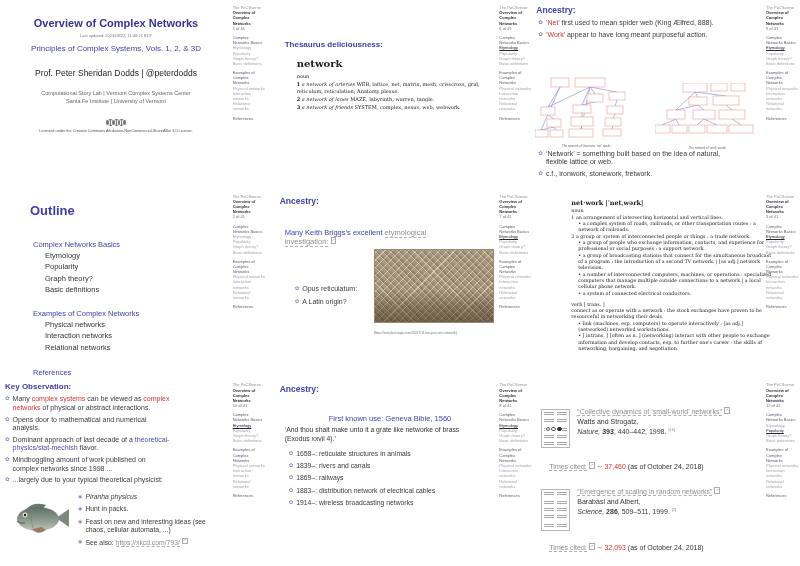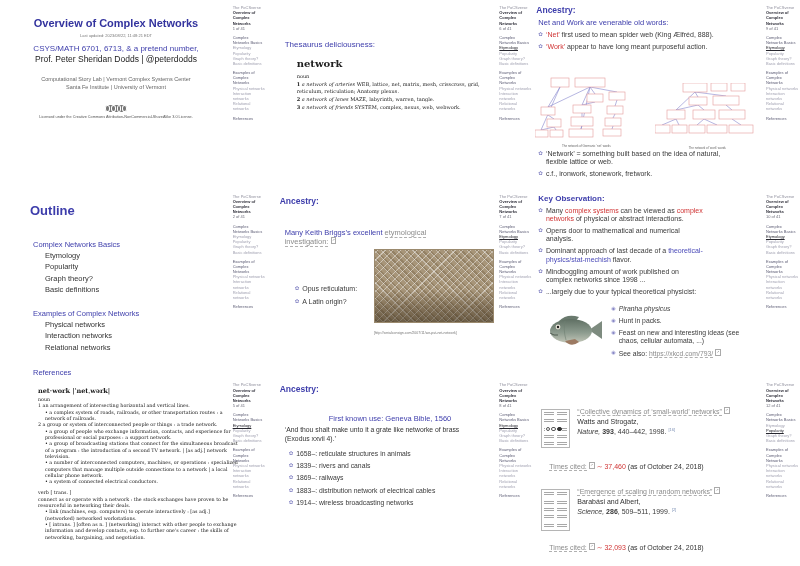--- a/index.html
+++ b/index.html
@@ -25,41 +25,41 @@
   .lb{color:#8888c6;font-size:5px;flex:0 0 auto;line-height:1.5;}
   .ext{display:inline-block;font-size:3.5px;color:#999;border:0.5px solid #aaa;line-height:1;padding:0.5px;vertical-align:super;}
   .brow{display:flex;gap:3px;}
   .sup{vertical-align:super;font-size:4px;color:#7b8fb5;}
 
   
   .s1{width:232px;text-align:center;}
   .s1-title{font-size:11px;font-weight:bold;color:#33339e;margin-top:17px;}
   .s1-updated{font-size:4px;color:#777;margin-top:4px;}
   .s1-series{font-size:8px;color:#3d3dab;margin-top:6px;line-height:1.25;}
-  .s1-author{font-size:8.5px;color:#222;margin-top:0;}
+  .s1-author{font-size:8.5px;color:#222;margin-top:14px;}
   .s1-affil{font-size:5.5px;color:#666;margin-top:12px;line-height:1.45;}
   .ccbadge{width:22px;height:7px;border-radius:3.5px;background:#787878;margin:13px auto 0 auto;display:flex;align-items:center;justify-content:center;gap:1px;}
   .cc-c{width:4.2px;height:4.2px;border-radius:50%;border:0.5px solid #fff;}
   .s1-license{font-size:3.8px;color:#555;margin-top:3px;}
 
   
   .s2-h{font-size:13px;font-weight:bold;margin:14px 0 0 30px;}
   .s2-list{margin:22px 0 0 33px;font-size:7.5px;line-height:1.25;}
   .s2-g{color:#3d3dab;margin-top:8px;}
   .s2-i{color:#333;margin-left:12px;margin-top:2px;}
   .s2-ref{color:#3d3dab;margin-top:12px;}
 
   
   .s3{position:absolute;left:38px;top:10px;width:200px;font-family:"DejaVu Serif",serif;font-size:4.8px;line-height:1.32;color:#222;}
   .s3-head{font-size:6.5px;font-weight:bold;margin-bottom:1px;}
   .s3 .sub{padding-left:7px;}
   .s3 .gap{height:5px;}
 
   
-  .s4-h{font-size:8px;font-weight:normal;margin:40px 0 0 18px;}
+  .s4-h{font-size:8px;font-weight:bold;margin:40px 0 0 18px;}
   .s4-body{margin:8px 0 0 30px;width:185px;font-family:"DejaVu Serif",serif;font-size:5px;line-height:1.4;color:#222;}
   .s4-word{font-size:10px;font-weight:bold;}
   .s4-noun{margin-top:2px;}
   .s4-entry{margin-top:1px;}
   .s4-entry .num{font-weight:bold;}
   .s4-entry .ex{font-style:italic;}
 
   
   .s5-h{font-size:8.5px;font-weight:bold;margin:7px 0 0 13px;}
   .s5-lead{margin:22px 0 0 18px;width:160px;font-size:7.5px;line-height:1.3;}
@@ -123,21 +123,21 @@
 </head>
 <body>
 
 <div class="grid">
 
   <section class="slide">
     <div class="s1">
       <div class="s1-title">Overview of Complex Networks</div>
       <div class="s1-updated">Last updated: 2023/08/22, 11:48:21 EDT</div>
       <div class="s1-series">
-        <div>CSYS/MATH 6701, 6713, &amp; a pretend number,</div>
+        <div>Principles of Complex Systems, Vols. 1, 2, &amp; 3D</div>
       </div>
       <div class="s1-author">Prof. Peter Sheridan Dodds | @peterdodds</div>
       <div class="s1-affil">
         <div>Computational Story Lab | Vermont Complex Systems Center</div>
         <div>Santa Fe Institute | University of Vermont</div>
       </div>
       <div class="ccbadge">
         <div class="cc-c"></div>
         <div class="cc-c"></div>
         <div class="cc-c"></div>
@@ -183,21 +183,20 @@
         <div class="sb-h">Examples of Complex Networks</div>
         <div class="sb-item">Physical networks</div>
         <div class="sb-item">Interaction networks</div>
         <div class="sb-item">Relational networks</div>
         <div class="sb-h">References</div>
       </aside>
   </section>
 
   <section class="slide">
     <div class="s7-h h">Ancestry:</div>
-    <div class="s7-sub">Net and Work are venerable old words:</div>
     <div class="s7-b brow">
       <span class="fl">✿</span>
       <span><span class="red">‘Net’</span><span> first used to mean spider web (King Ælfréd, 888).</span></span>
     </div>
     <div class="s7-b brow">
       <span class="fl">✿</span>
       <span><span class="red">‘Work’</span><span> appear to have long meant purposeful action.</span></span>
     </div>
     <div class="trees">
       <div class="tree" style="left:0;top:0;">
@@ -360,20 +359,54 @@
         <div class="sb-item">Basic definitions</div>
         <div class="sb-h">Examples of Complex Networks</div>
         <div class="sb-item">Physical networks</div>
         <div class="sb-item">Interaction networks</div>
         <div class="sb-item">Relational networks</div>
         <div class="sb-h">References</div>
       </aside>
   </section>
 
   <section class="slide">
+    <div class="s3">
+      <div class="s3-head">net·work |ˈnetˌwərk|</div>
+      <div>noun</div>
+      <div>1 an arrangement of intersecting horizontal and vertical lines.</div>
+      <div class="sub">• a complex system of roads, railroads, or other transportation routes : a network of railroads.</div>
+      <div>2 a group or system of interconnected people or things : a trade network.</div>
+      <div class="sub">• a group of people who exchange information, contacts, and experience for professional or social purposes : a support network.</div>
+      <div class="sub">• a group of broadcasting stations that connect for the simultaneous broadcast of a program : the introduction of a second TV network. | [as adj.] network television.</div>
+      <div class="sub">• a number of interconnected computers, machines, or operations : specialized computers that manage multiple outside connections to a network | a local cellular phone network.</div>
+      <div class="sub">• a system of connected electrical conductors.</div>
+      <div class="gap"></div>
+      <div>verb [ trans. ]</div>
+      <div>connect as or operate with a network : the stock exchanges have proven to be resourceful in networking their deals.</div>
+      <div class="sub">• link (machines, esp. computers) to operate interactively : [as adj.] (networked) networked workstations.</div>
+      <div class="sub">• [ intrans. ] [often as n. ] (networking) interact with other people to exchange information and develop contacts, esp. to further one's career : the skills of networking, bargaining, and negotiation.</div>
+    </div>
+    <aside class="sidebar">
+        <div class="sb-brand">The PoCSverse</div>
+        <div class="sb-deck">Overview of Complex Networks</div>
+        <div class="sb-page">5 of 41</div>
+        <div class="sb-h">Complex Networks Basics</div>
+        <div class="sb-item active">Etymology</div>
+        <div class="sb-item">Popularity</div>
+        <div class="sb-item">Graph theory?</div>
+        <div class="sb-item">Basic definitions</div>
+        <div class="sb-h">Examples of Complex Networks</div>
+        <div class="sb-item">Physical networks</div>
+        <div class="sb-item">Interaction networks</div>
+        <div class="sb-item">Relational networks</div>
+        <div class="sb-h">References</div>
+      </aside>
+  </section>
+
+  <section class="slide">
     <div class="s8-h h">Key Observation:</div>
     <div class="s8-list">
       <div class="brow">
         <span class="fl">✿</span>
         <span style="width:160px;"><span>Many </span><span class="red">complex systems</span><span> can be viewed as </span><span class="red">complex networks</span><span> of physical or abstract interactions.</span></span>
       </div>
       <div class="brow">
         <span class="fl">✿</span>
         <span style="width:155px;">Opens door to mathematical and numerical analysis.</span>
       </div>
@@ -438,54 +471,20 @@
         <div class="sb-item">Basic definitions</div>
         <div class="sb-h">Examples of Complex Networks</div>
         <div class="sb-item">Physical networks</div>
         <div class="sb-item">Interaction networks</div>
         <div class="sb-item">Relational networks</div>
         <div class="sb-h">References</div>
       </aside>
   </section>
 
   <section class="slide">
-    <div class="s3">
-      <div class="s3-head">net·work |ˈnetˌwərk|</div>
-      <div>noun</div>
-      <div>1 an arrangement of intersecting horizontal and vertical lines.</div>
-      <div class="sub">• a complex system of roads, railroads, or other transportation routes : a network of railroads.</div>
-      <div>2 a group or system of interconnected people or things : a trade network.</div>
-      <div class="sub">• a group of people who exchange information, contacts, and experience for professional or social purposes : a support network.</div>
-      <div class="sub">• a group of broadcasting stations that connect for the simultaneous broadcast of a program : the introduction of a second TV network. | [as adj.] network television.</div>
-      <div class="sub">• a number of interconnected computers, machines, or operations : specialized computers that manage multiple outside connections to a network | a local cellular phone network.</div>
-      <div class="sub">• a system of connected electrical conductors.</div>
-      <div class="gap"></div>
-      <div>verb [ trans. ]</div>
-      <div>connect as or operate with a network : the stock exchanges have proven to be resourceful in networking their deals.</div>
-      <div class="sub">• link (machines, esp. computers) to operate interactively : [as adj.] (networked) networked workstations.</div>
-      <div class="sub">• [ intrans. ] [often as n. ] (networking) interact with other people to exchange information and develop contacts, esp. to further one's career : the skills of networking, bargaining, and negotiation.</div>
-    </div>
-    <aside class="sidebar">
-        <div class="sb-brand">The PoCSverse</div>
-        <div class="sb-deck">Overview of Complex Networks</div>
-        <div class="sb-page">5 of 41</div>
-        <div class="sb-h">Complex Networks Basics</div>
-        <div class="sb-item active">Etymology</div>
-        <div class="sb-item">Popularity</div>
-        <div class="sb-item">Graph theory?</div>
-        <div class="sb-item">Basic definitions</div>
-        <div class="sb-h">Examples of Complex Networks</div>
-        <div class="sb-item">Physical networks</div>
-        <div class="sb-item">Interaction networks</div>
-        <div class="sb-item">Relational networks</div>
-        <div class="sb-h">References</div>
-      </aside>
-  </section>
-
-  <section class="slide">
     <div class="s6-h h">Ancestry:</div>
     <div class="s6-s1">First known use: Geneva Bible, 1560</div>
     <div class="s6-q">‘And thou shalt make unto it a grate like networke of brass (Exodus xxvii 4).’</div>
     <div class="s6-list">
       <div class="brow">
           <span class="fl">✿</span>
           <span>1658–: reticulate structures in animals</span>
         </div>
       <div class="brow">
           <span class="fl">✿</span>

